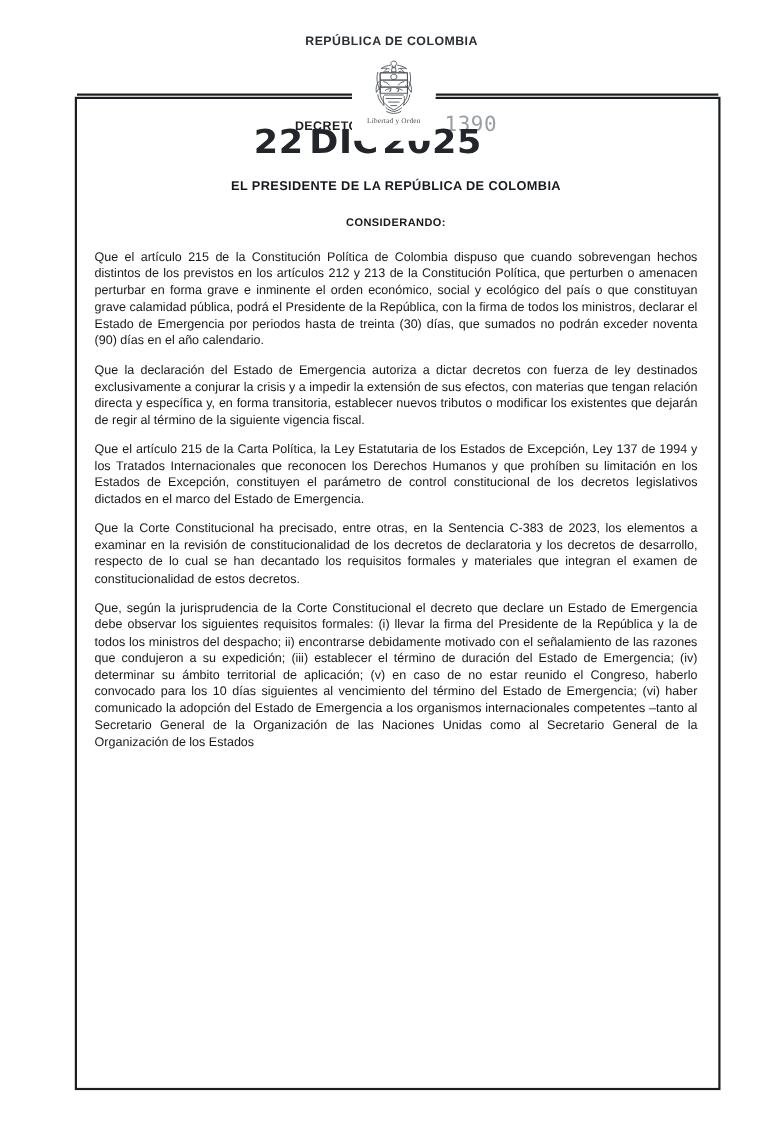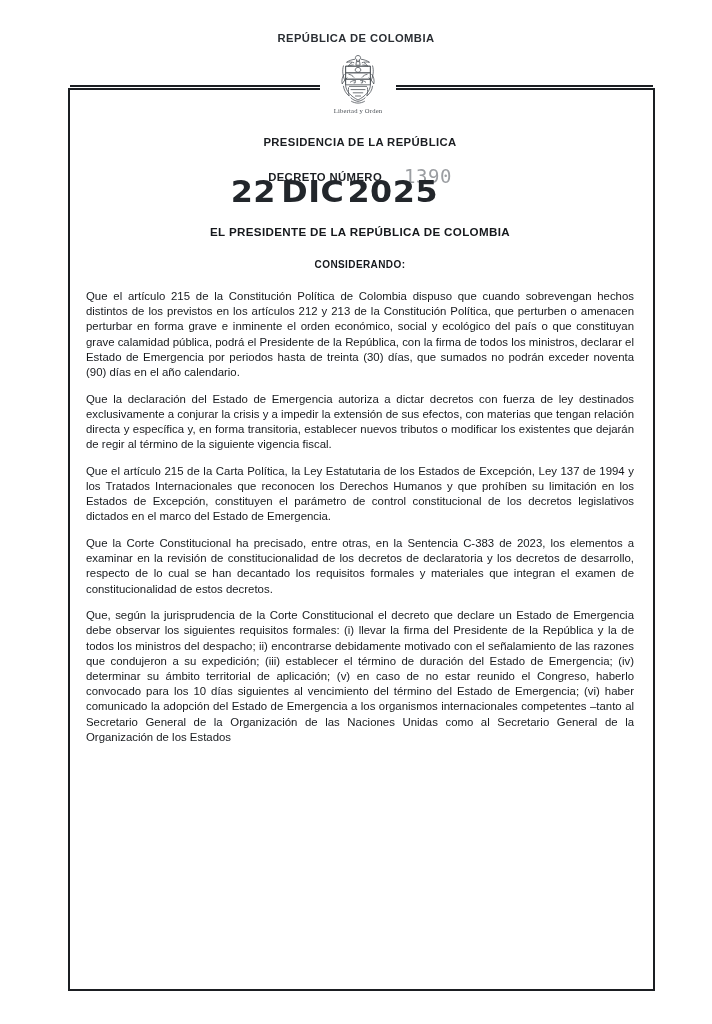--- a/index.html
+++ b/index.html
@@ -241,21 +241,20 @@
 
         <path d="M20.2 49.2c2.2 1.2 4.5 1.9 6.8 1.9s4.6-.7 6.8-1.9"></path>
       </g>
     </svg>
     <div id="motto">Libertad y Orden</div>
   </div>
 </div>
 
 <div id="content">
 
-  <div id="presidencia" class="center">PRESIDENCIA DE LA REPÚBLICA</div>
 
   <div id="decreto-row">
     <span id="decreto-label">DECRETO NÚMERO</span><span id="decreto-number">1390</span>
   </div>
 
   <div id="date-stamp">
     <span class="stamp-text ink-strong">22</span><span class="stamp-text ink-faded" style="margin-left:8px;">DIC</span><span class="stamp-text ink-mid" style="margin-left:8px;">2025</span>
   </div>
 
 

